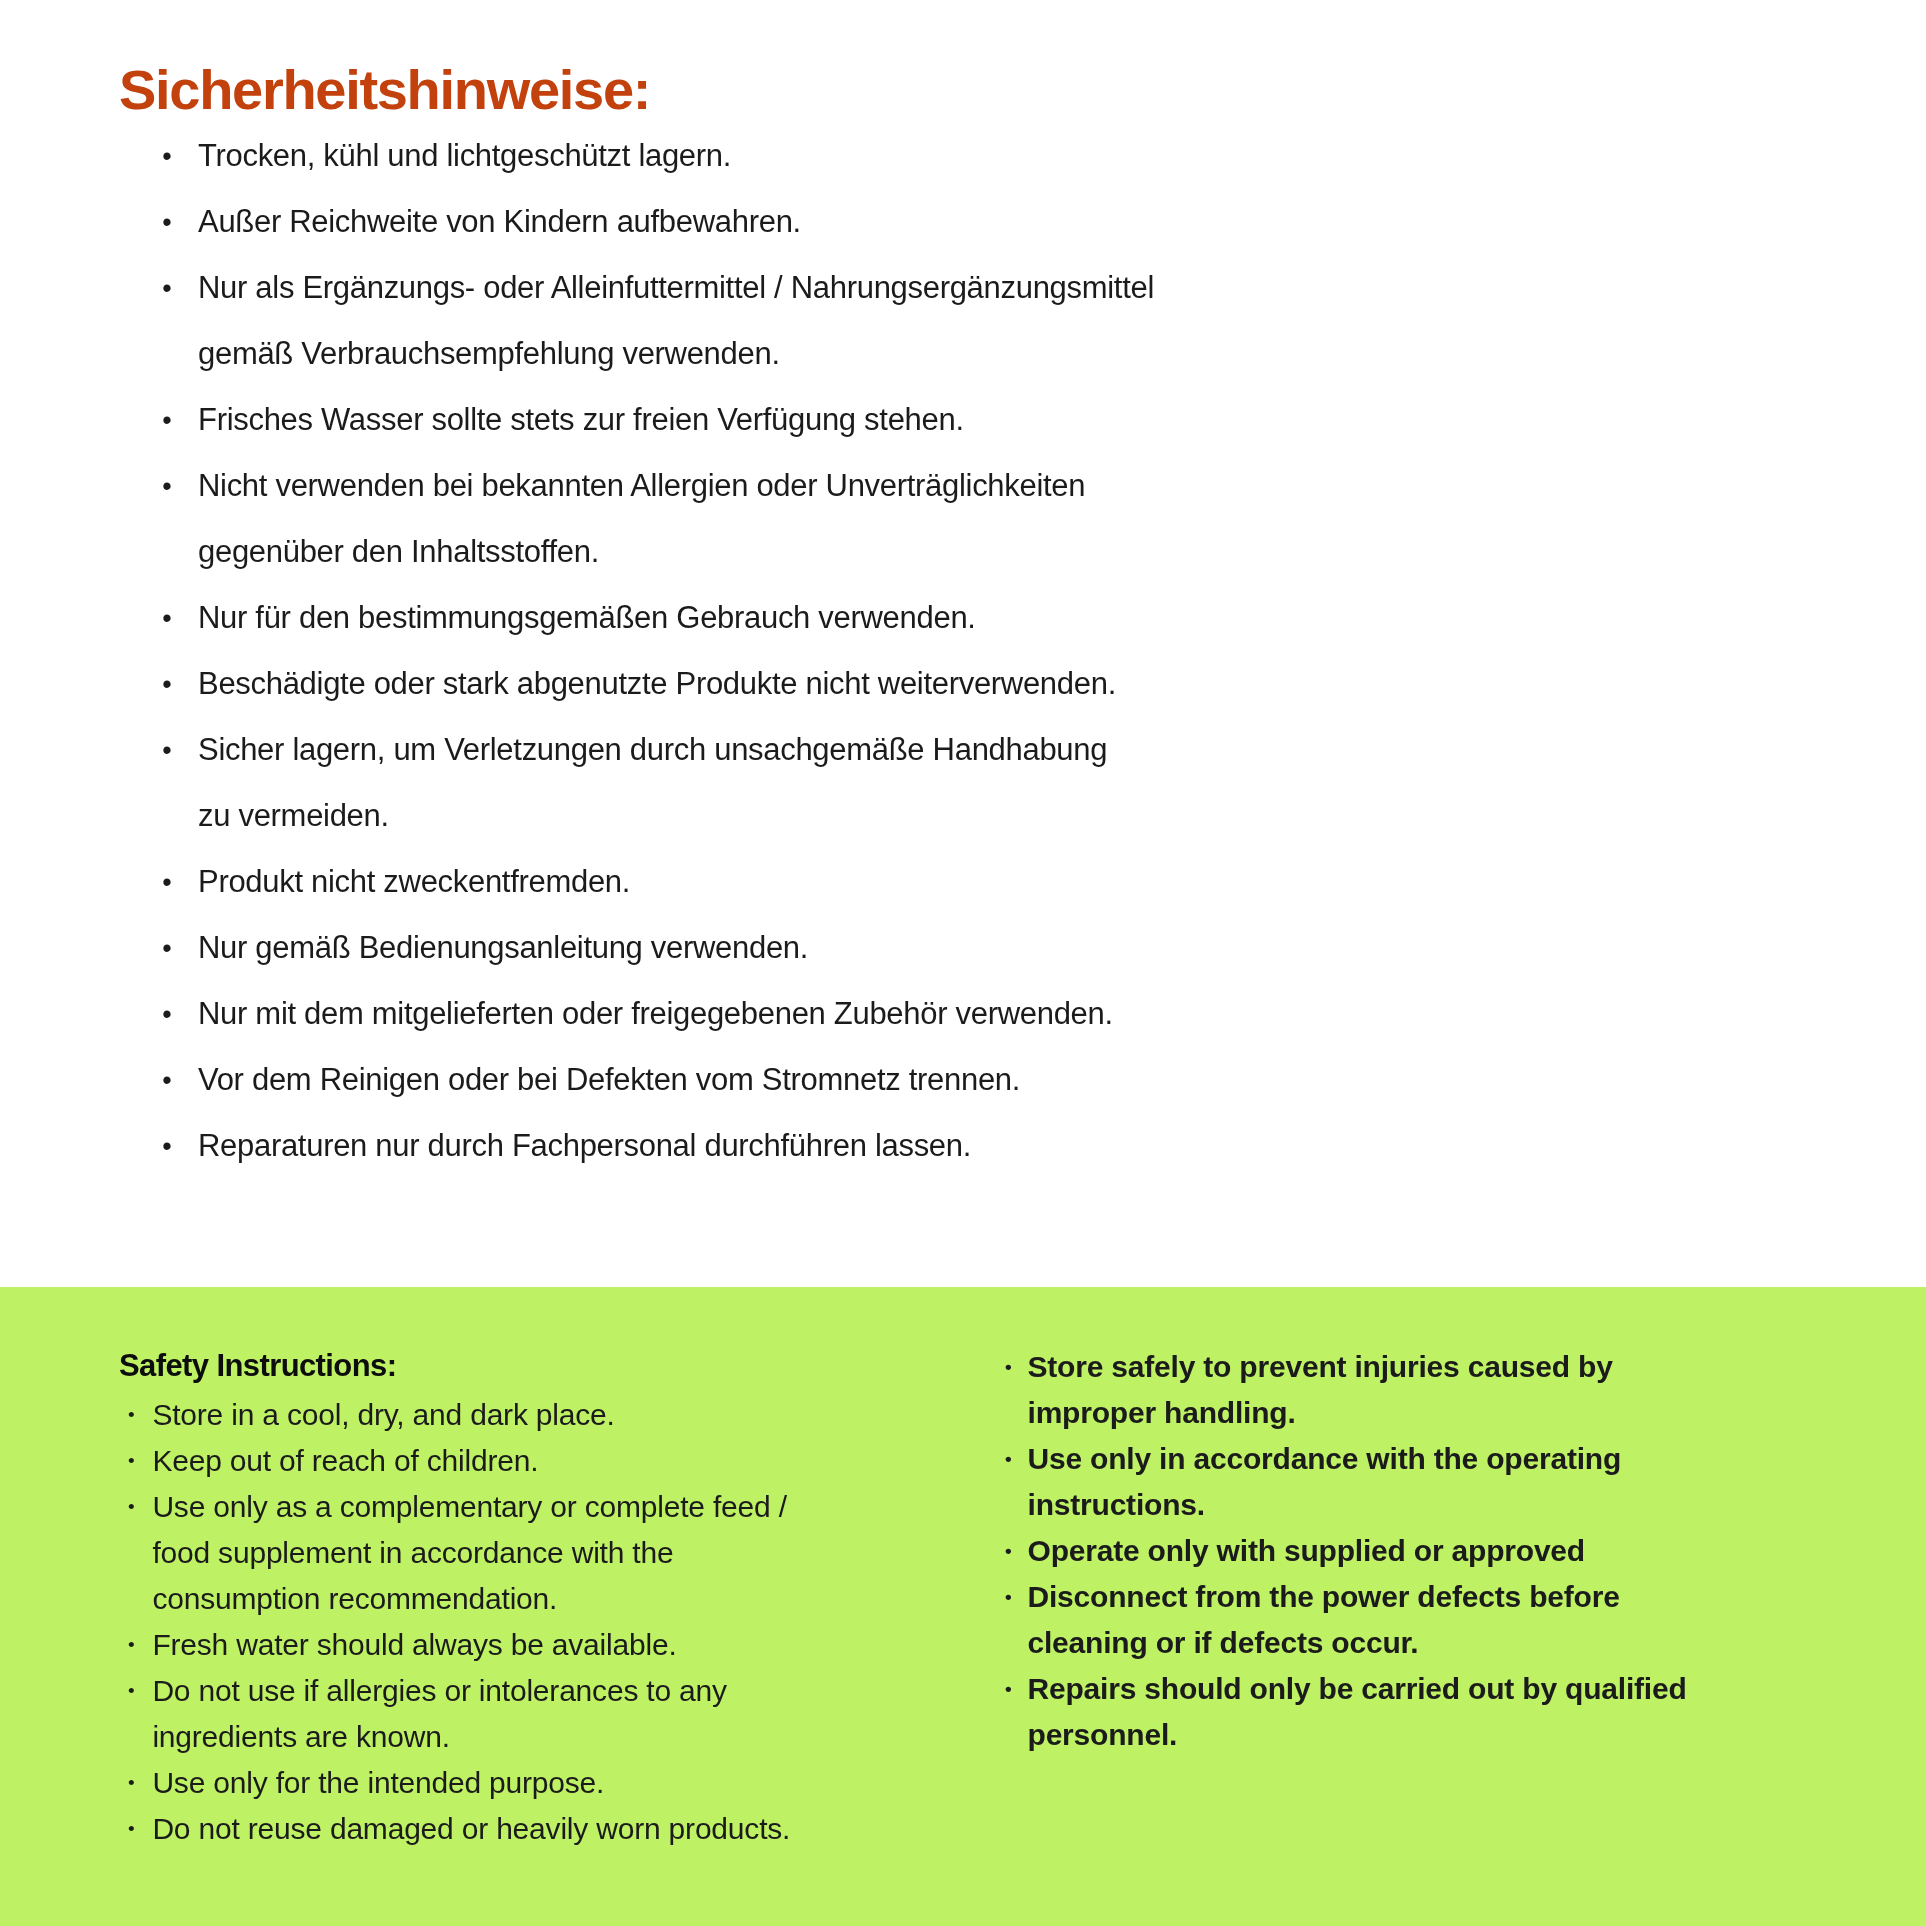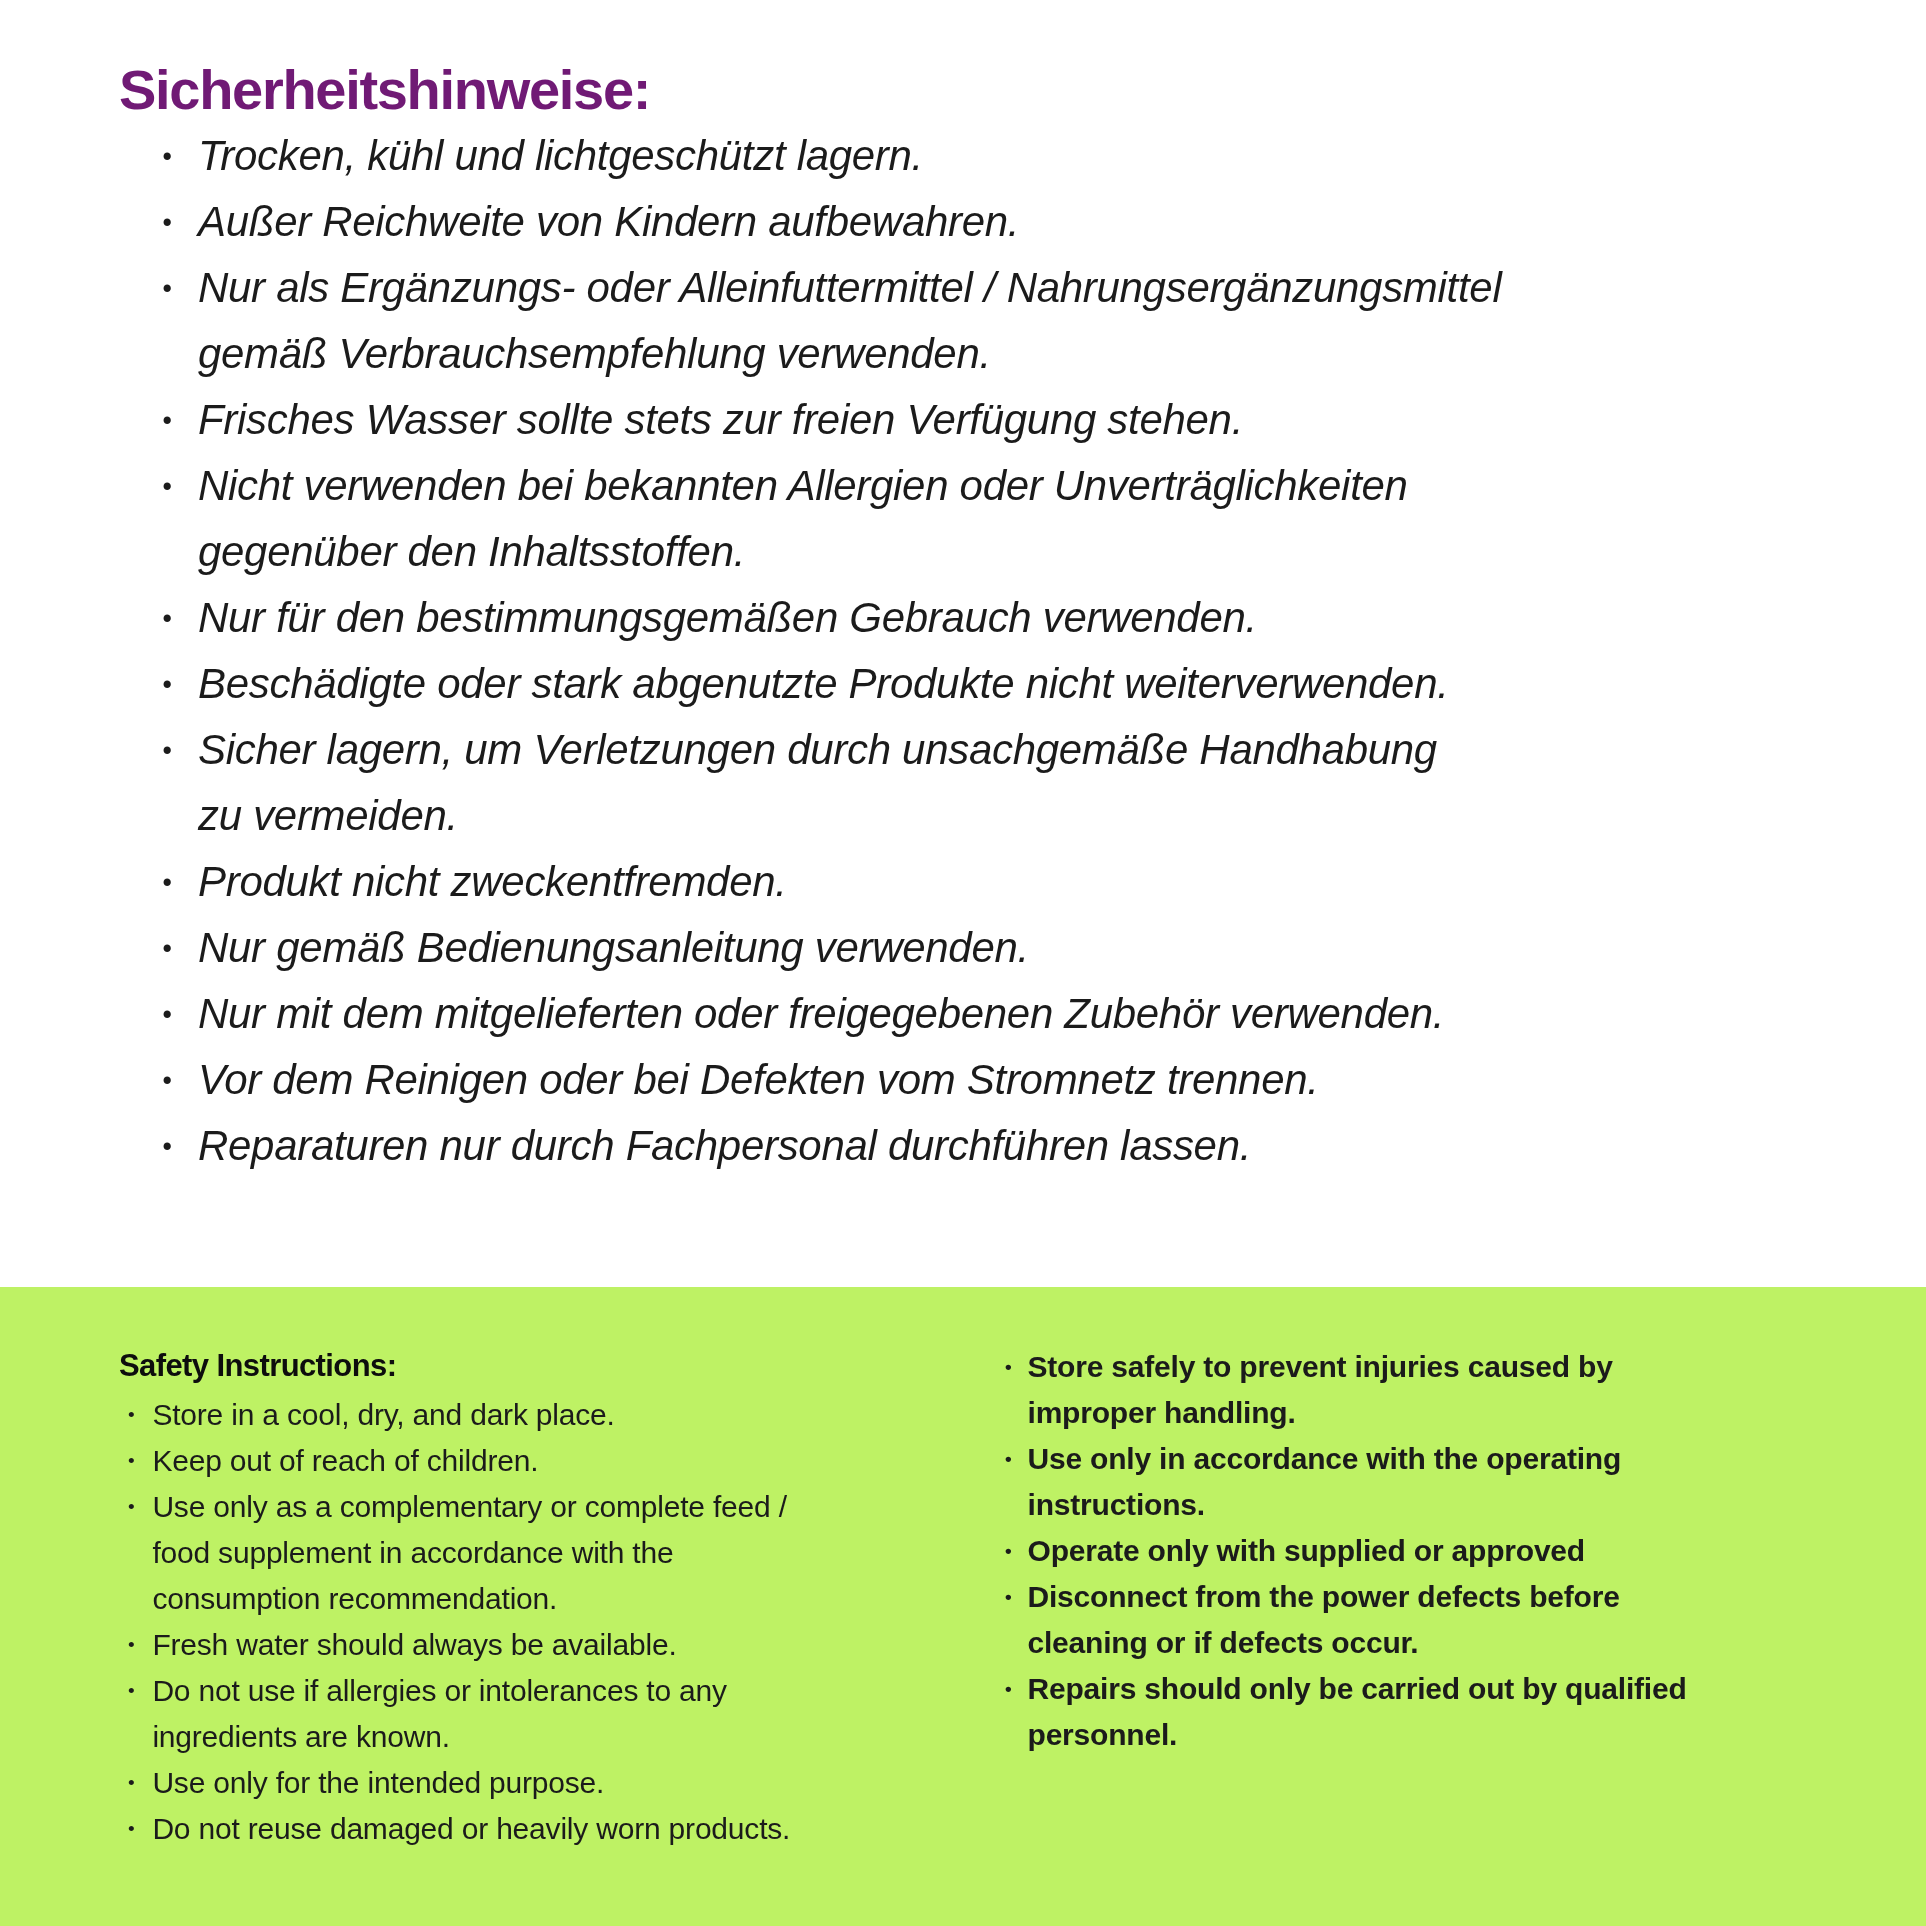--- a/index.html
+++ b/index.html
@@ -9,28 +9,27 @@
     font-family: "Liberation Sans", sans-serif;
     color: #1b1b1b;
     position: relative;
     overflow: hidden;
   }
 
   
   .de-heading {
     position: absolute; left: 119px; top: 62px;
     font-size: 56px; line-height: 56px; font-weight: bold;
-    letter-spacing: -1.3px; color: #701a75; white-space: nowrap;
+    letter-spacing: -1.3px; color: #c2410c; white-space: nowrap;
   }
   .de-list { position: absolute; left: 161px; top: 123px; }
   .de-line {
     position: relative; height: 66px; line-height: 66px;
-    font-size: 42px; padding-left: 37px; white-space: nowrap;
+    font-size: 31px; padding-left: 37px; white-space: nowrap;
     letter-spacing: -0.3px;
-    font-style: italic;
   }
   .de-line.b::before {
     content: "\2022";
     position: absolute; left: 1.3px; top: 0;
     font-size: 27px; line-height: 66px; color: #1b1b1b;
   }
 
   
   .panel {
     position: absolute; left: 0; top: 1287px;

